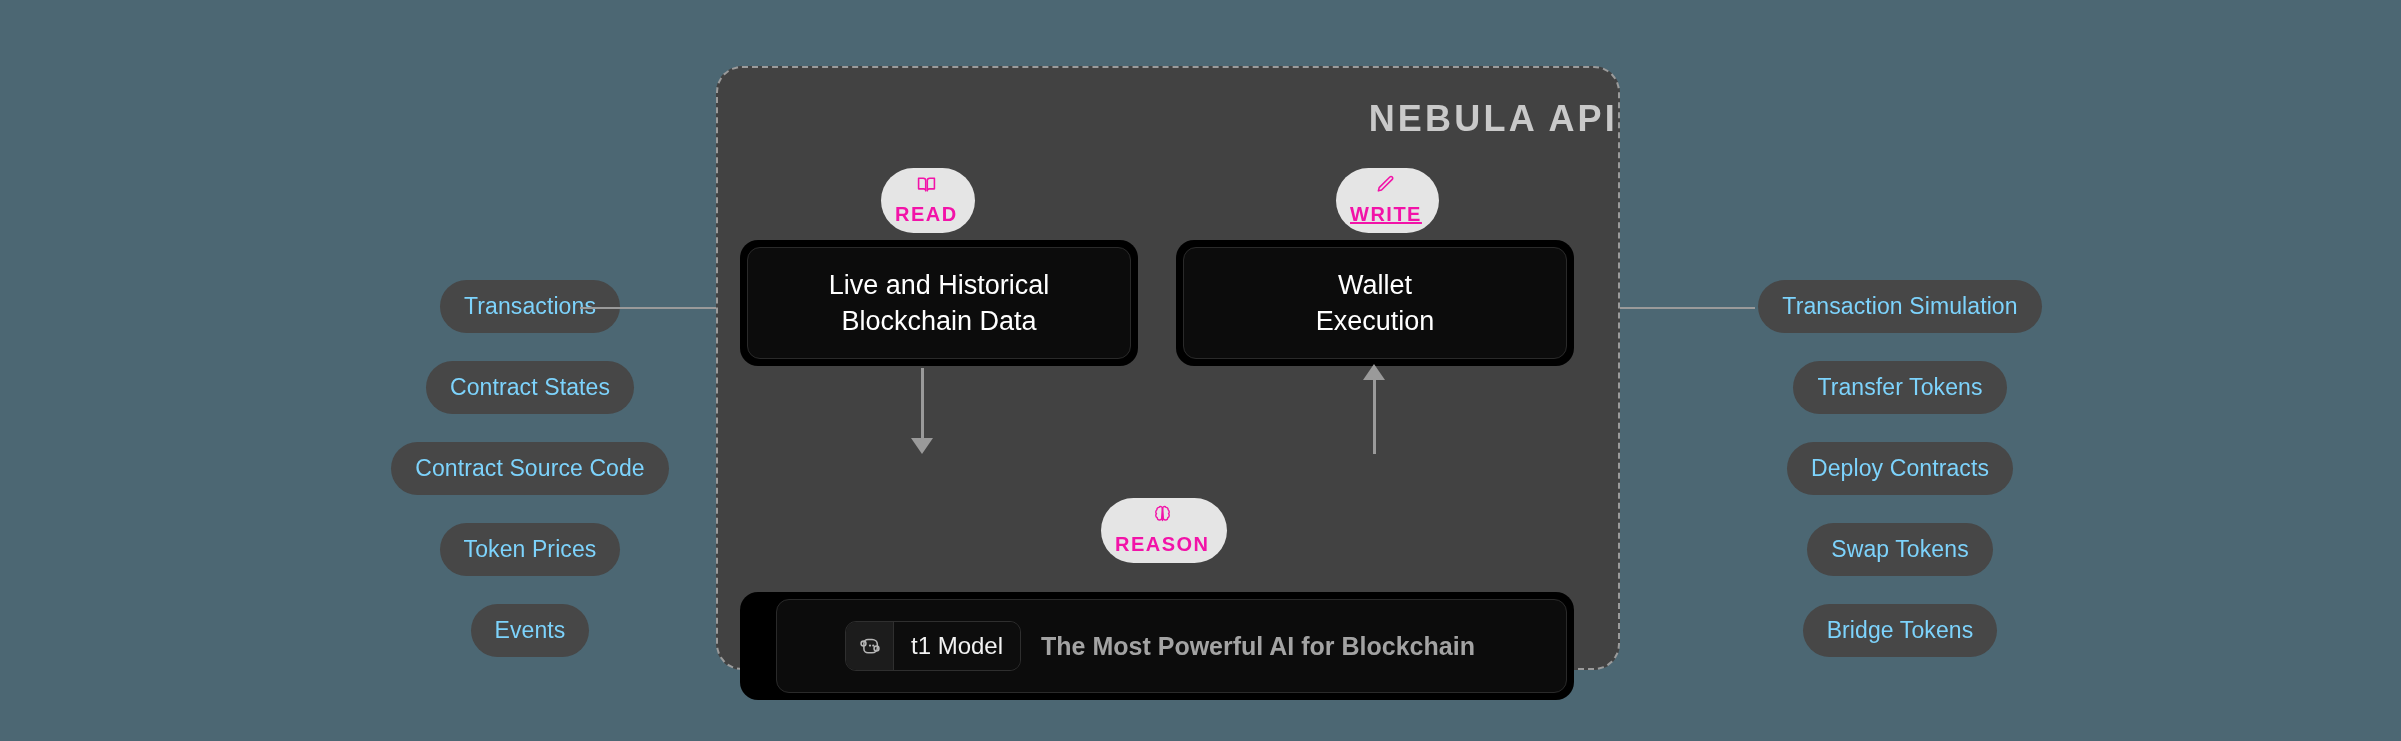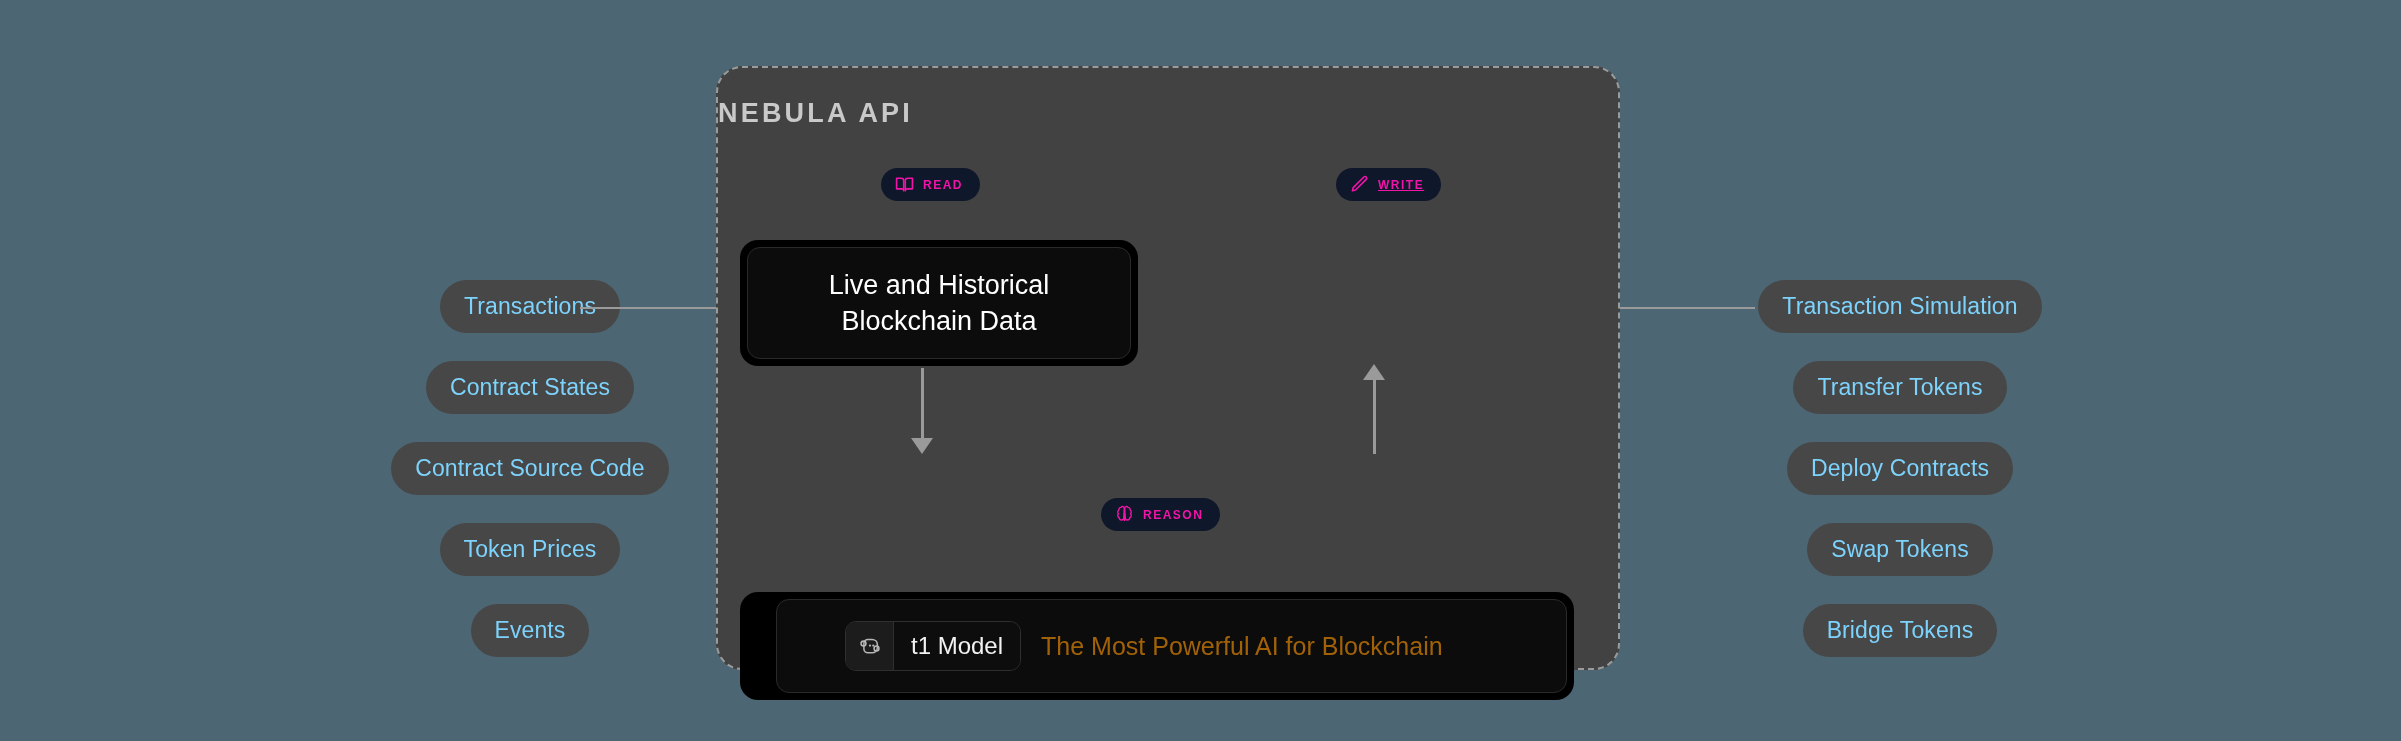--- a/index.html
+++ b/index.html
@@ -65,40 +65,41 @@
     background: #424242;
     border: 2px dashed #9b9b9b;
     border-radius: 26px;
   }
 
   #panel-title {
     position: absolute;
     top: 30px;
     left: 0;
     width: 100%;
-    text-align: left;
+    text-align: right;
     color: #c9c9c9;
-    font-size: 27px;
+    font-size: 36px;
     font-weight: bold;
     letter-spacing: 3.2px;
   }
 
   
   .badge {
     position: absolute;
     display: flex;
     align-items: center;
     gap: 9px;
-    background: #0f172a;
+    background: #e5e5e5;
     border-radius: 999px;
     padding: 7px 17px 7px 14px;
     color: #f213a8;
-    font-size: 12px;
+    font-size: 20px;
     font-weight: bold;
     letter-spacing: 1.5px;
+    flex-direction: column;
   }
   .badge svg { display: block; }
   #badge-read   { left: 163px; top: 100px; }
   #badge-write  { left: 618px; top: 100px; text-decoration: underline; }
   #badge-reason { left: 383px; top: 430px; }
 
   
   .card {
     position: absolute;
     background: #000;
@@ -157,22 +158,23 @@
     border-right: 1px solid #2f2f2f;
   }
   .model-chip-label {
     padding: 0 17px;
     color: #f2f2f2;
     font-size: 24px;
     line-height: 48px;
     background: #0d0d0d;
   }
   .model-tagline {
-    color: #a16207;
+    color: #a3a3a3;
     font-size: 25px;
+    font-weight: bold;
   }
 
   
   .arrow-line {
     position: absolute;
     width: 3px;
     background: #9a9a9a;
   }
   .arrow-head {
     position: absolute;
@@ -252,20 +254,28 @@
 
     <div id="card-read" class="card">
       <div class="card-inner">
         <div class="card-title">
           <span>Live and Historical</span><br>
           <span>Blockchain Data</span>
         </div>
       </div>
     </div>
 
+    <div id="card-write" class="card">
+      <div class="card-inner">
+        <div class="card-title">
+          <span>Wallet</span><br>
+          <span>Execution</span>
+        </div>
+      </div>
+    </div>
 
     <div id="arrow-down-line" class="arrow-line"></div>
     <div id="arrow-down-head" class="arrow-head"></div>
     <div id="arrow-up-line" class="arrow-line"></div>
     <div id="arrow-up-head" class="arrow-head"></div>
 
     <div id="card-bottom" class="card">
       <div class="card-inner">
         <div class="model-chip">
           <div class="model-chip-icon">

